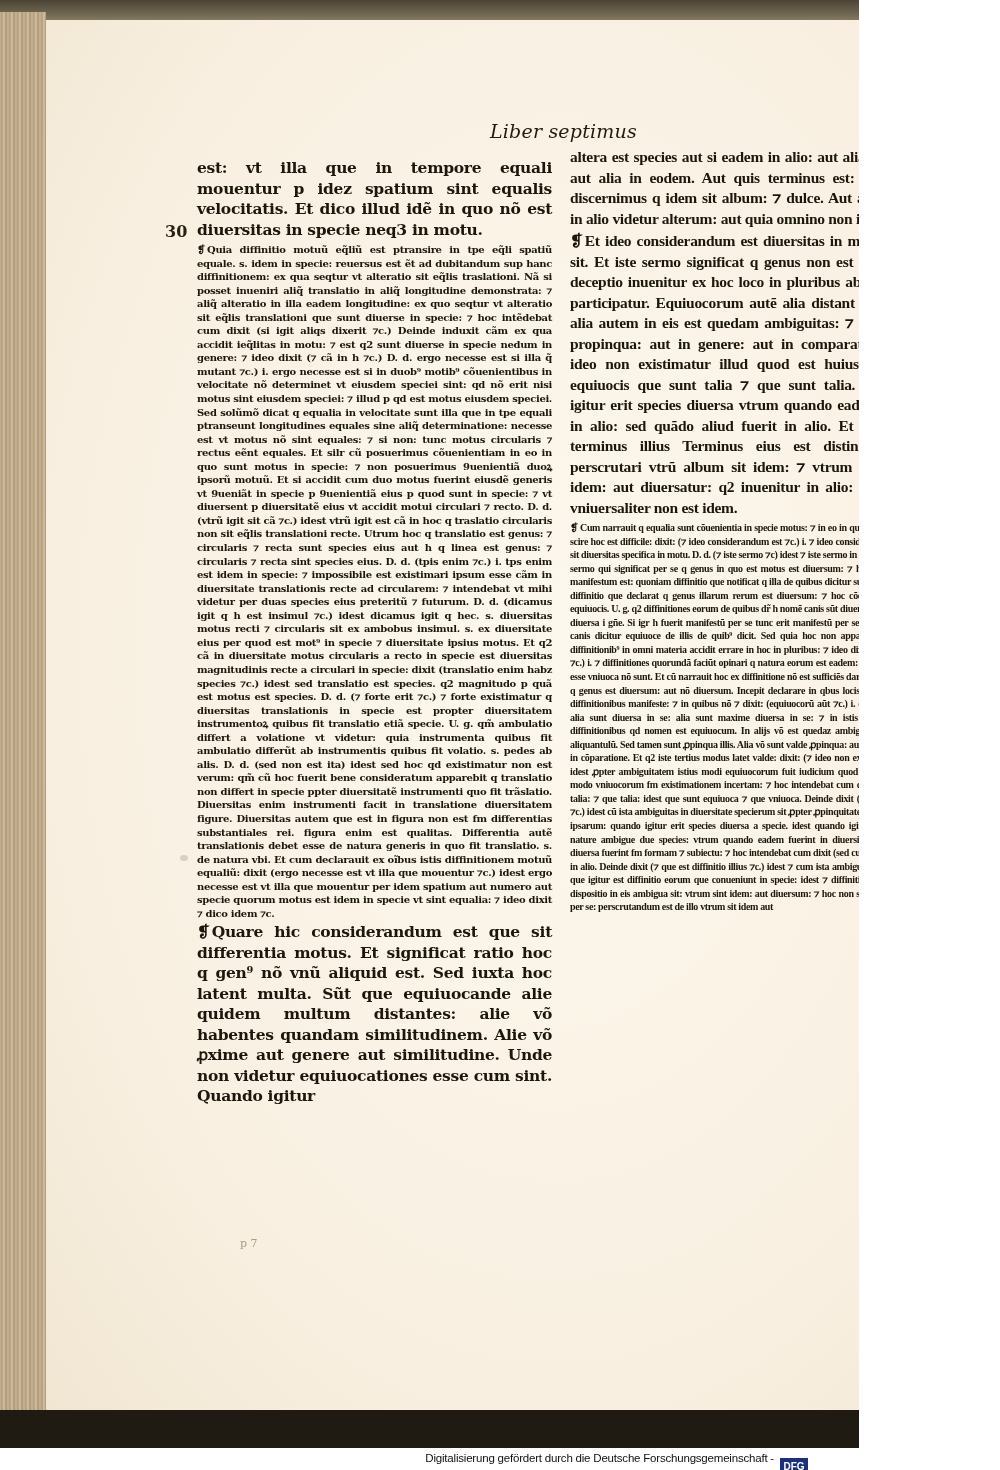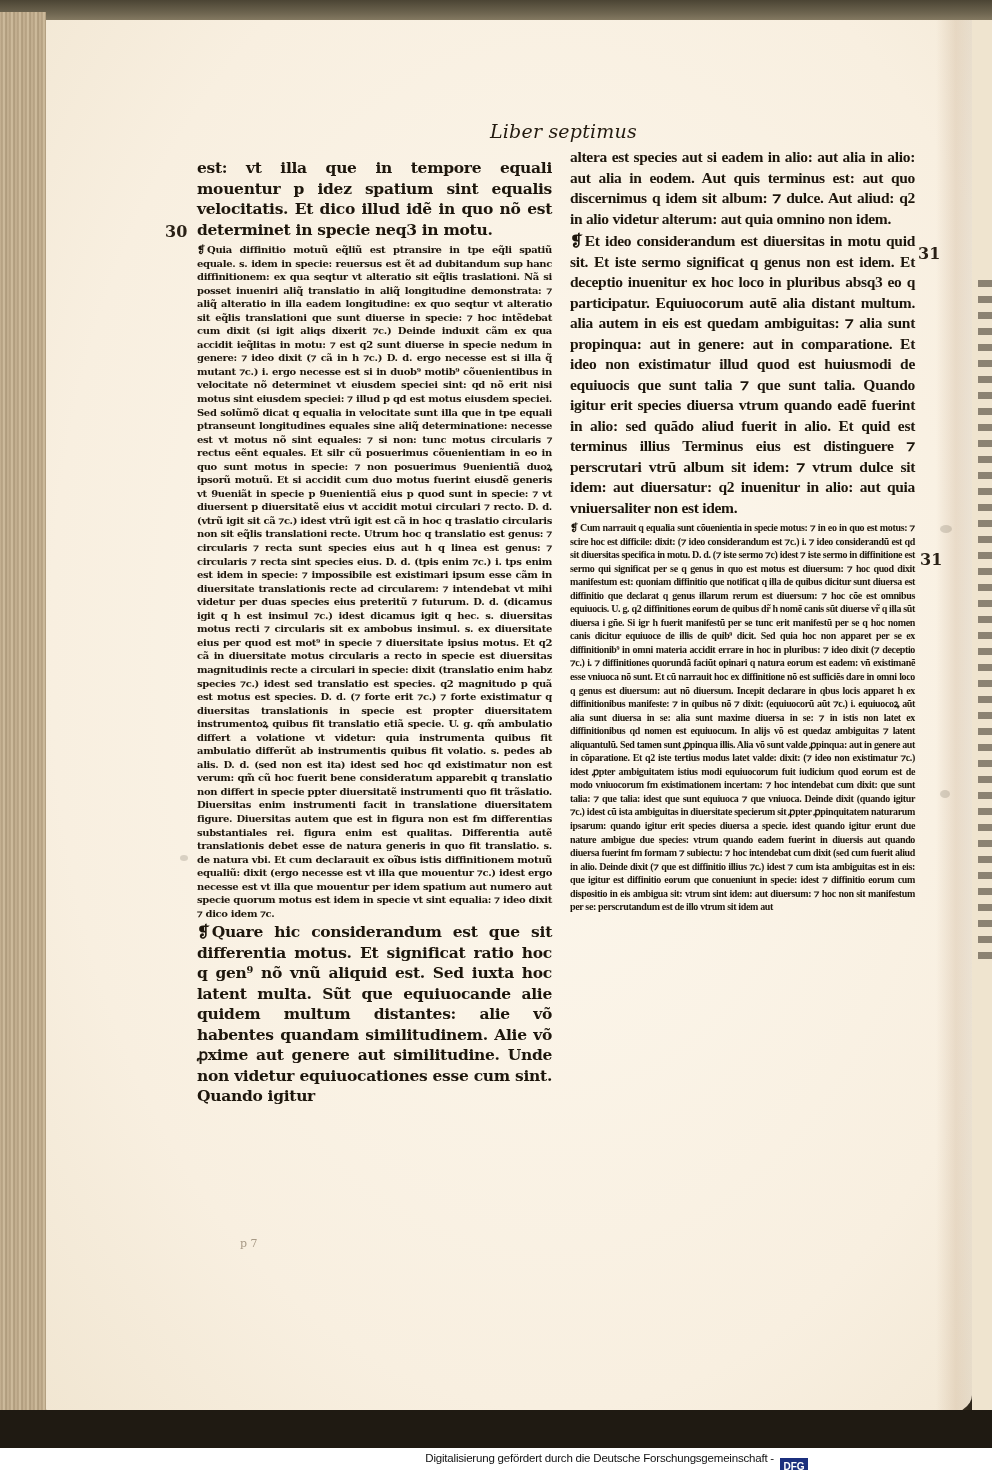--- a/index.html
+++ b/index.html
@@ -2,21 +2,21 @@
 <html><head>
 <meta charset="utf-8">
 <style>
   html, body { margin: 0; padding: 0; }
   body {
     width: 1000px; height: 1470px; position: relative; overflow: hidden;
     background: #ffffff;
     font-family: "DejaVu Serif", serif;
   }
   .scan {
-    position: absolute; left: 0; top: 0; width: 992px; height: 1448px;
+    position: absolute; left: 0; top: 0; width: 859px; height: 1448px;
     background: #2a2419; overflow: hidden;
   }
   .book-top {
     position: absolute; left: 0; top: 0; width: 1000px; height: 22px;
     background: linear-gradient(#4b4434, #6e6550 60%, #8a7f66);
   }
   .page-edges {
     position: absolute; left: 0; top: 12px; width: 46px; height: 1420px;
     background: repeating-linear-gradient(90deg, #c9b596 0px, #b09c7d 2px, #d6c4a5 4px, #a89475 6px, #cbb899 8px);
   }
@@ -98,21 +98,21 @@
   <div class="spot" style="left:940px;top:525px;width:12px;height:8px;"></div>
   <div class="spot" style="left:940px;top:790px;width:10px;height:8px;"></div>
 
   <div class="running-head">Liber septimus</div>
 
   <div class="marg" style="left:165px;top:222px;">30</div>
   <div class="marg" style="left:918px;top:244px;">31</div>
   <div class="marg" style="left:920px;top:550px;">31</div>
 
   <div class="col col-left">
-    <p class="big">est: vt illa que in tempore equali mouentur p idez spatium sint equalis velocitatis. Et dico illud idẽ in quo nõ est determinet in specie neq3 in motu.</p>
+    <p class="big">est: vt illa que in tempore equali mouentur p idez spatium sint equalis velocitatis. Et dico illud idẽ in quo nõ est diuersitas in specie neq3 in motu.</p>
     <p class="small" style="margin-top:3px;"><span class="pilcrow">❡</span><span>Quia diffinitio motuũ eq̃liũ est ptransire in tpe eq̃li spatiũ equale. s. idem in specie: reuersus est ẽt ad dubitandum sup hanc diffinitionem: ex qua seqtur vt alteratio sit eq̃lis traslationi. Nã si posset inueniri aliq̃ translatio in aliq̃ longitudine demonstrata: ⁊ aliq̃ alteratio in illa eadem longitudine: ex quo seqtur vt alteratio sit eq̃lis translationi que sunt diuerse in specie: ⁊ hoc intẽdebat cum dixit (si igit aliqs dixerit ⁊c.) Deinde induxit cãm ex qua accidit ieq̃litas in motu: ⁊ est q2 sunt diuerse in specie nedum in genere: ⁊ ideo dixit (⁊ cã in h ⁊c.) D. d. ergo necesse est si illa q̃ mutant ⁊c.) i. ergo necesse est si in duob⁹ motib⁹ cõuenientibus in velocitate nõ determinet vt eiusdem speciei sint: qd nõ erit nisi motus sint eiusdem speciei: ⁊ illud p qd est motus eiusdem speciei. Sed solũmõ dicat q equalia in velocitate sunt illa que in tpe equali ptranseunt longitudines equales sine aliq̃ determinatione: necesse est vt motus nõ sint equales: ⁊ si non: tunc motus circularis ⁊ rectus eẽnt equales. Et silr cũ posuerimus cõuenientiam in eo in quo sunt motus in specie: ⁊ non posuerimus 9uenientiã duoꝝ ipsorũ motuũ. Et si accidit cum duo motus fuerint eiusdẽ generis vt 9ueniãt in specie p 9uenientiã eius p quod sunt in specie: ⁊ vt diuersent p diuersitatẽ eius vt accidit motui circulari ⁊ recto. D. d. (vtrũ igit sit cã ⁊c.) idest vtrũ igit est cã in hoc q traslatio circularis non sit eq̃lis translationi recte. Utrum hoc q translatio est genus: ⁊ circularis ⁊ recta sunt species eius aut h q linea est genus: ⁊ circularis ⁊ recta sint species eius. D. d. (tpis enim ⁊c.) i. tps enim est idem in specie: ⁊ impossibile est existimari ipsum esse cãm in diuersitate translationis recte ad circularem: ⁊ intendebat vt mihi videtur per duas species eius preteritũ ⁊ futurum. D. d. (dicamus igit q h est insimul ⁊c.) idest dicamus igit q hec. s. diuersitas motus recti ⁊ circularis sit ex ambobus insimul. s. ex diuersitate eius per quod est mot⁹ in specie ⁊ diuersitate ipsius motus. Et q2 cã in diuersitate motus circularis a recto in specie est diuersitas magnitudinis recte a circulari in specie: dixit (translatio enim habz species ⁊c.) idest sed translatio est species. q2 magnitudo p quã est motus est species. D. d. (⁊ forte erit ⁊c.) ⁊ forte existimatur q diuersitas translationis in specie est propter diuersitatem instrumentoꝝ quibus fit translatio etiã specie. U. g. qm̃ ambulatio differt a volatione vt videtur: quia instrumenta quibus fit ambulatio differũt ab instrumentis quibus fit volatio. s. pedes ab alis. D. d. (sed non est ita) idest sed hoc qd existimatur non est verum: qm̃ cũ hoc fuerit bene consideratum apparebit q translatio non differt in specie ppter diuersitatẽ instrumenti quo fit trãslatio. Diuersitas enim instrumenti facit in translatione diuersitatem figure. Diuersitas autem que est in figura non est fm differentias substantiales rei. figura enim est qualitas. Differentia autẽ translationis debet esse de natura generis in quo fit translatio. s. de natura vbi. Et cum declarauit ex oĩbus istis diffinitionem motuũ equaliũ: dixit (ergo necesse est vt illa que mouentur ⁊c.) idest ergo necesse est vt illa que mouentur per idem spatium aut numero aut specie quorum motus est idem in specie vt sint equalia: ⁊ ideo dixit ⁊ dico idem ⁊c.</span></p>
     <p class="big" style="margin-top:2px;"><span class="pilcrow">❡</span><span>Quare hic considerandum est que sit differentia motus. Et significat ratio hoc q gen⁹ nõ vnũ aliquid est. Sed iuxta hoc latent multa. Sũt que equiuocande alie quidem multum distantes: alie võ habentes quandam similitudinem. Alie võ ꝓxime aut genere aut similitudine. Unde non videtur equiuocationes esse cum sint. Quando igitur</span></p>
   </div>
 
   <div class="col col-right">
     <p class="big">altera est species aut si eadem in alio: aut alia in alio: aut alia in eodem. Aut quis terminus est: aut quo discernimus q idem sit album: ⁊ dulce. Aut aliud: q2 in alio videtur alterum: aut quia omnino non idem.</p>
     <p class="big" style="margin-top:2px;"><span class="pilcrow">❡</span><span>Et ideo considerandum est diuersitas in motu quid sit. Et iste sermo significat q genus non est idem. Et deceptio inuenitur ex hoc loco in pluribus absq3 eo q participatur. Equiuocorum autẽ alia distant multum. alia autem in eis est quedam ambiguitas: ⁊ alia sunt propinqua: aut in genere: aut in comparatione. Et ideo non existimatur illud quod est huiusmodi de equiuocis que sunt talia ⁊ que sunt talia. Quando igitur erit species diuersa vtrum quando eadẽ fuerint in alio: sed quãdo aliud fuerit in alio. Et quid est terminus illius Terminus eius est distinguere ⁊ perscrutari vtrũ album sit idem: ⁊ vtrum dulce sit idem: aut diuersatur: q2 inuenitur in alio: aut quia vniuersaliter non est idem.</span></p>
     <p class="small" style="margin-top:3px;"><span class="pilcrow">❡</span><span>Cum narrauit q equalia sunt cõuenientia in specie motus: ⁊ in eo in quo est motus: ⁊ scire hoc est difficile: dixit: (⁊ ideo considerandum est ⁊c.) i. ⁊ ideo considerandũ est qd sit diuersitas specifica in motu. D. d. (⁊ iste sermo ⁊c) idest ⁊ iste sermo in diffinitione est sermo qui significat per se q genus in quo est motus est diuersum: ⁊ hoc quod dixit manifestum est: quoniam diffinitio que notificat q illa de quibus dicitur sunt diuersa est diffinitio que declarat q genus illarum rerum est diuersum: ⁊ hoc cõe est omnibus equiuocis. U. g. q2 diffinitiones eorum de quibus dr̃ h nomẽ canis sũt diuerse vr̃ q illa sũt diuersa i gñe. Si igr h fuerit manifestũ per se tunc erit manifestũ per se q hoc nomen canis dicitur equiuoce de illis de quib⁹ dicit. Sed quia hoc non apparet per se ex diffinitionib⁹ in omni materia accidit errare in hoc in pluribus: ⁊ ideo dixit (⁊ deceptio ⁊c.) i. ⁊ diffinitiones quorundã faciũt opinari q natura eorum est eadem: vñ existimanẽ esse vniuoca nõ sunt. Et cũ narrauit hoc ex diffinitione nõ est sufficiẽs dare in omni loco q genus est diuersum: aut nõ diuersum. Incepit declarare in qbus locis apparet h ex diffinitionibus manifeste: ⁊ in quibus nõ ⁊ dixit: (equiuocorũ aũt ⁊c.) i. equiuocoꝝ aũt alia sunt diuersa in se: alia sunt maxime diuersa in se: ⁊ in istis non latet ex diffinitionibus qd nomen est equiuocum. In alijs võ est quedaz ambiguitas ⁊ latent aliquantulũ. Sed tamen sunt ꝓpinqua illis. Alia võ sunt valde ꝓpinqua: aut in genere aut in cõparatione. Et q2 iste tertius modus latet valde: dixit: (⁊ ideo non existimatur ⁊c.) idest ꝓpter ambiguitatem istius modi equiuocorum fuit iudicium quod eorum est de modo vniuocorum fm existimationem incertam: ⁊ hoc intendebat cum dixit: que sunt talia: ⁊ que talia: idest que sunt equiuoca ⁊ que vniuoca. Deinde dixit (quando igitur ⁊c.) idest cũ ista ambiguitas in diuersitate specierum sit ꝓpter ꝓpinquitatem naturarum ipsarum: quando igitur erit species diuersa a specie. idest quando igitur erunt due nature ambigue due species: vtrum quando eadem fuerint in diuersis aut quando diuersa fuerint fm formam ⁊ subiectu: ⁊ hoc intendebat cum dixit (sed cum fuerit aliud in alio. Deinde dixit (⁊ que est diffinitio illius ⁊c.) idest ⁊ cum ista ambiguitas est in eis: que igitur est diffinitio eorum que conueniunt in specie: idest ⁊ diffinitio eorum cum dispositio in eis ambigua sit: vtrum sint idem: aut diuersum: ⁊ hoc non sit manifestum per se: perscrutandum est de illo vtrum sit idem aut</span></p>
   </div>
 

